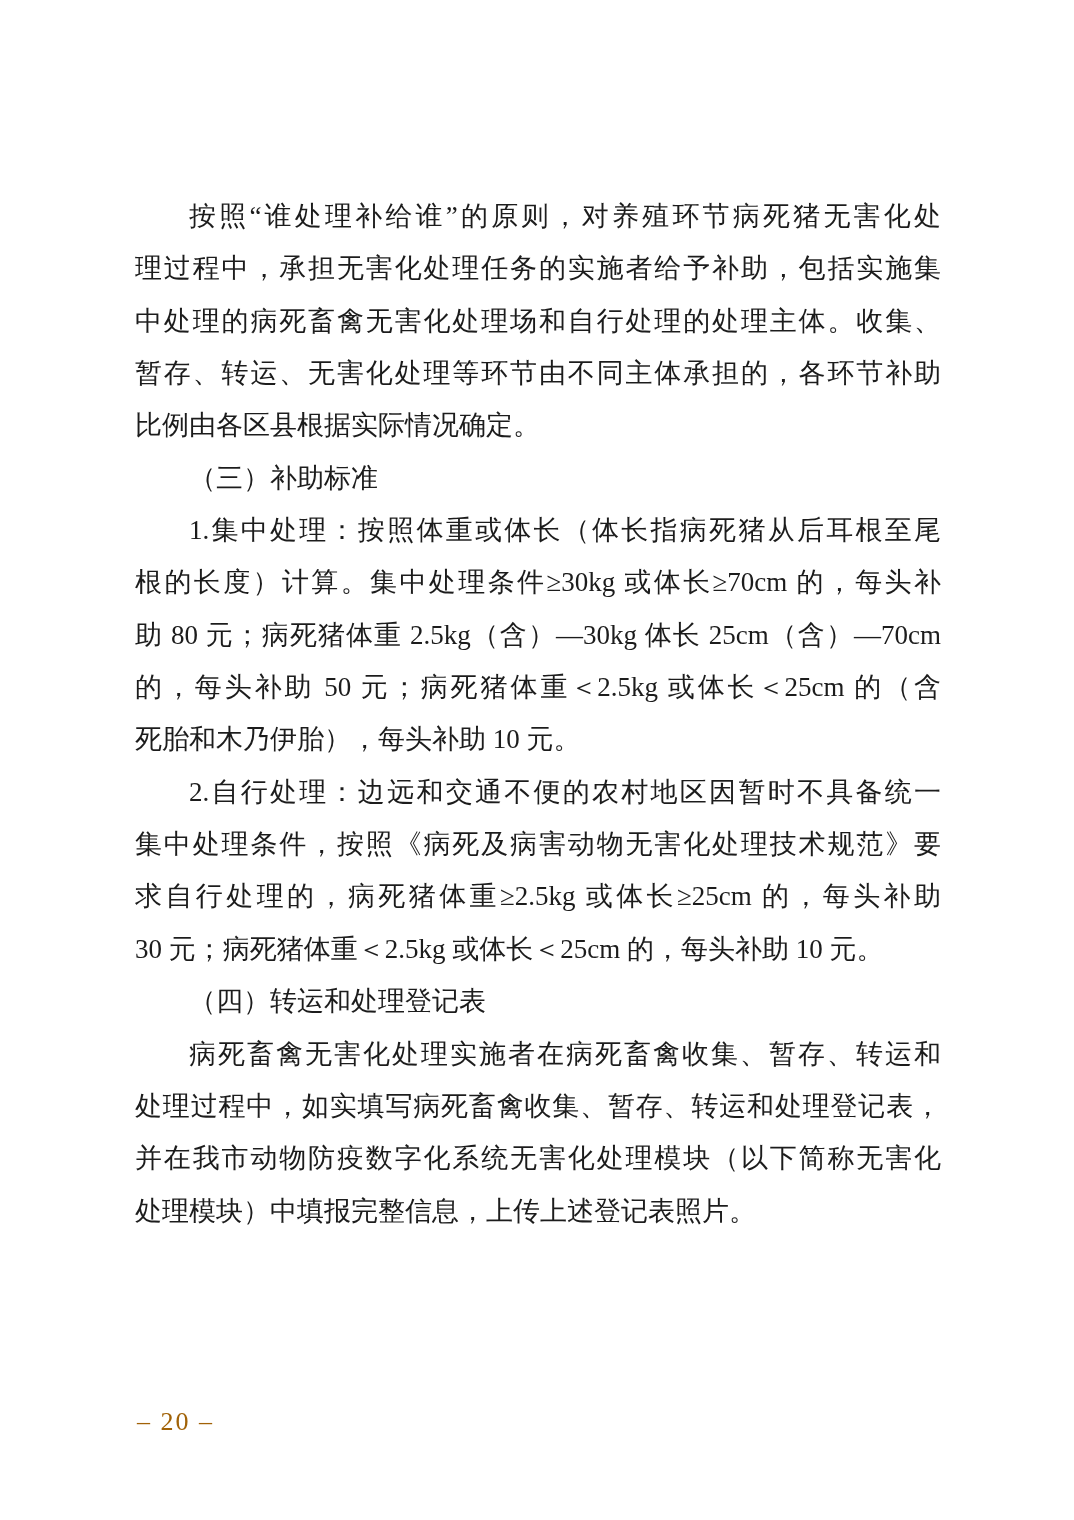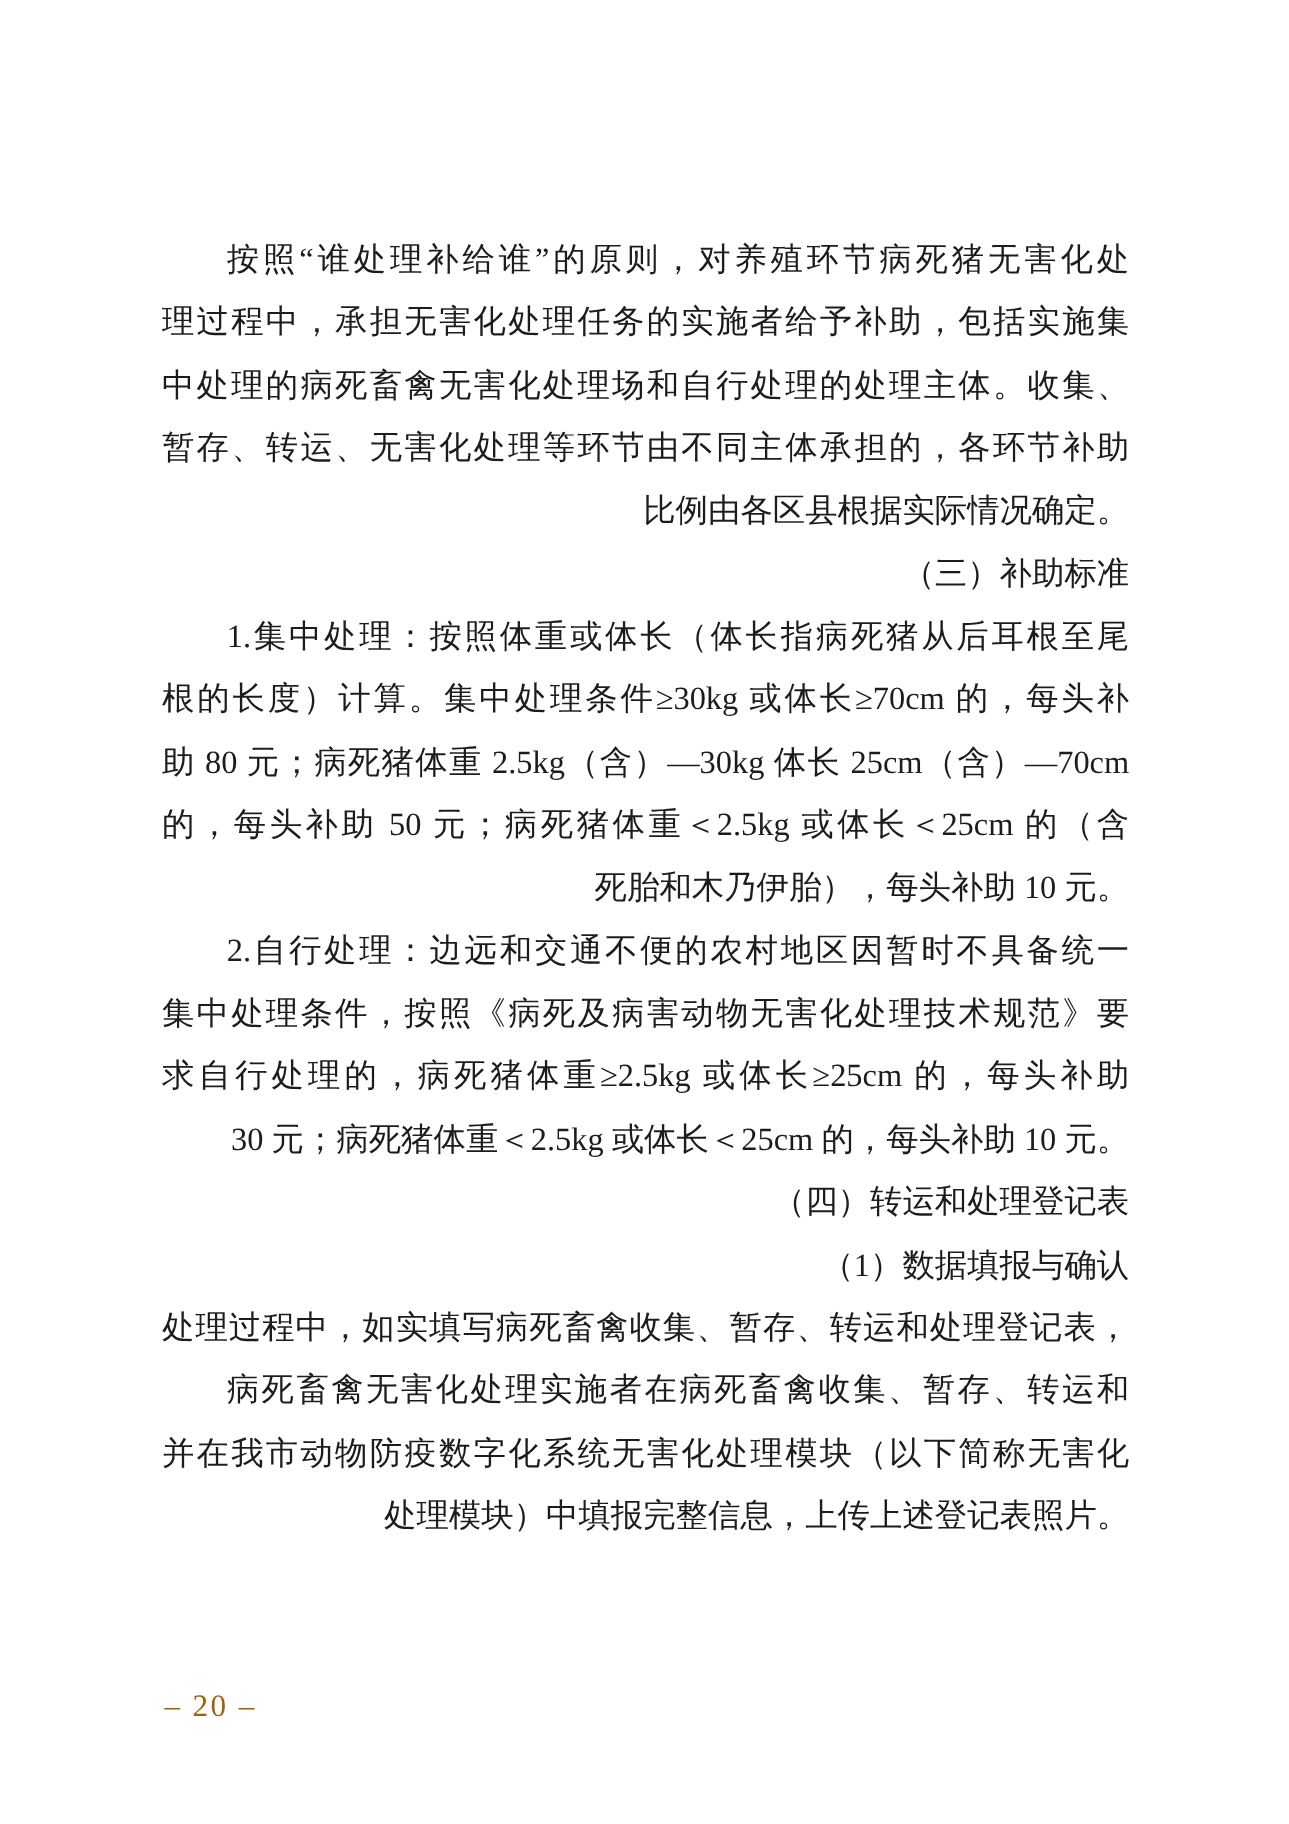--- a/index.html
+++ b/index.html
@@ -20,21 +20,21 @@
     position: absolute;
     left: 135px;
     top: 190px;
     width: 806px;
   }
   .ln {
     height: 52.35px;
     line-height: 52.35px;
     font-size: 27px;
     color: #1c1c1c;
-    text-align: right;
+    text-align: left;
     overflow: visible;
   }
   .ln.fill {
     text-align: justify;
     text-align-last: justify;
     text-justify: inter-character;
   }
   .ln.indent {
     text-indent: 2em;
   }
@@ -65,21 +65,20 @@
     <div class="ln fill indent">1.集中处理：按照体重或体长（体长指病死猪从后耳根至尾</div>
     <div class="ln fill">根的长度）计算。集中处理条件≥30kg 或体长≥70cm 的，每头补</div>
     <div class="ln fill">助 80 元；病死猪体重 2.5kg（含）—30kg 体长 25cm（含）—70cm</div>
     <div class="ln fill">的，每头补助 50 元；病死猪体重＜2.5kg 或体长＜25cm 的（含</div>
     <div class="ln">死胎和木乃伊胎），每头补助 10 元。</div>
     <div class="ln fill indent">2.自行处理：边远和交通不便的农村地区因暂时不具备统一</div>
     <div class="ln fill">集中处理条件，按照《病死及病害动物无害化处理技术规范》要</div>
     <div class="ln fill">求自行处理的，病死猪体重≥2.5kg 或体长≥25cm 的，每头补助</div>
     <div class="ln">30 元；病死猪体重＜2.5kg 或体长＜25cm 的，每头补助 10 元。</div>
     <div class="ln indent bold">（四）转运和处理登记表</div>
-    <div class="ln indent">（1）数据填报与确认</div>
+    <div class="ln fill indent">病死畜禽无害化处理实施者在病死畜禽收集、暂存、转运和</div>
     <div class="ln fill">处理过程中，如实填写病死畜禽收集、暂存、转运和处理登记表，</div>
-    <div class="ln fill indent">病死畜禽无害化处理实施者在病死畜禽收集、暂存、转运和</div>
     <div class="ln fill">并在我市动物防疫数字化系统无害化处理模块（以下简称无害化</div>
     <div class="ln">处理模块）中填报完整信息，上传上述登记表照片。</div>
   </div>
 
   <div class="footer">– 20 –</div>
 </div>
 
 </body></html>

